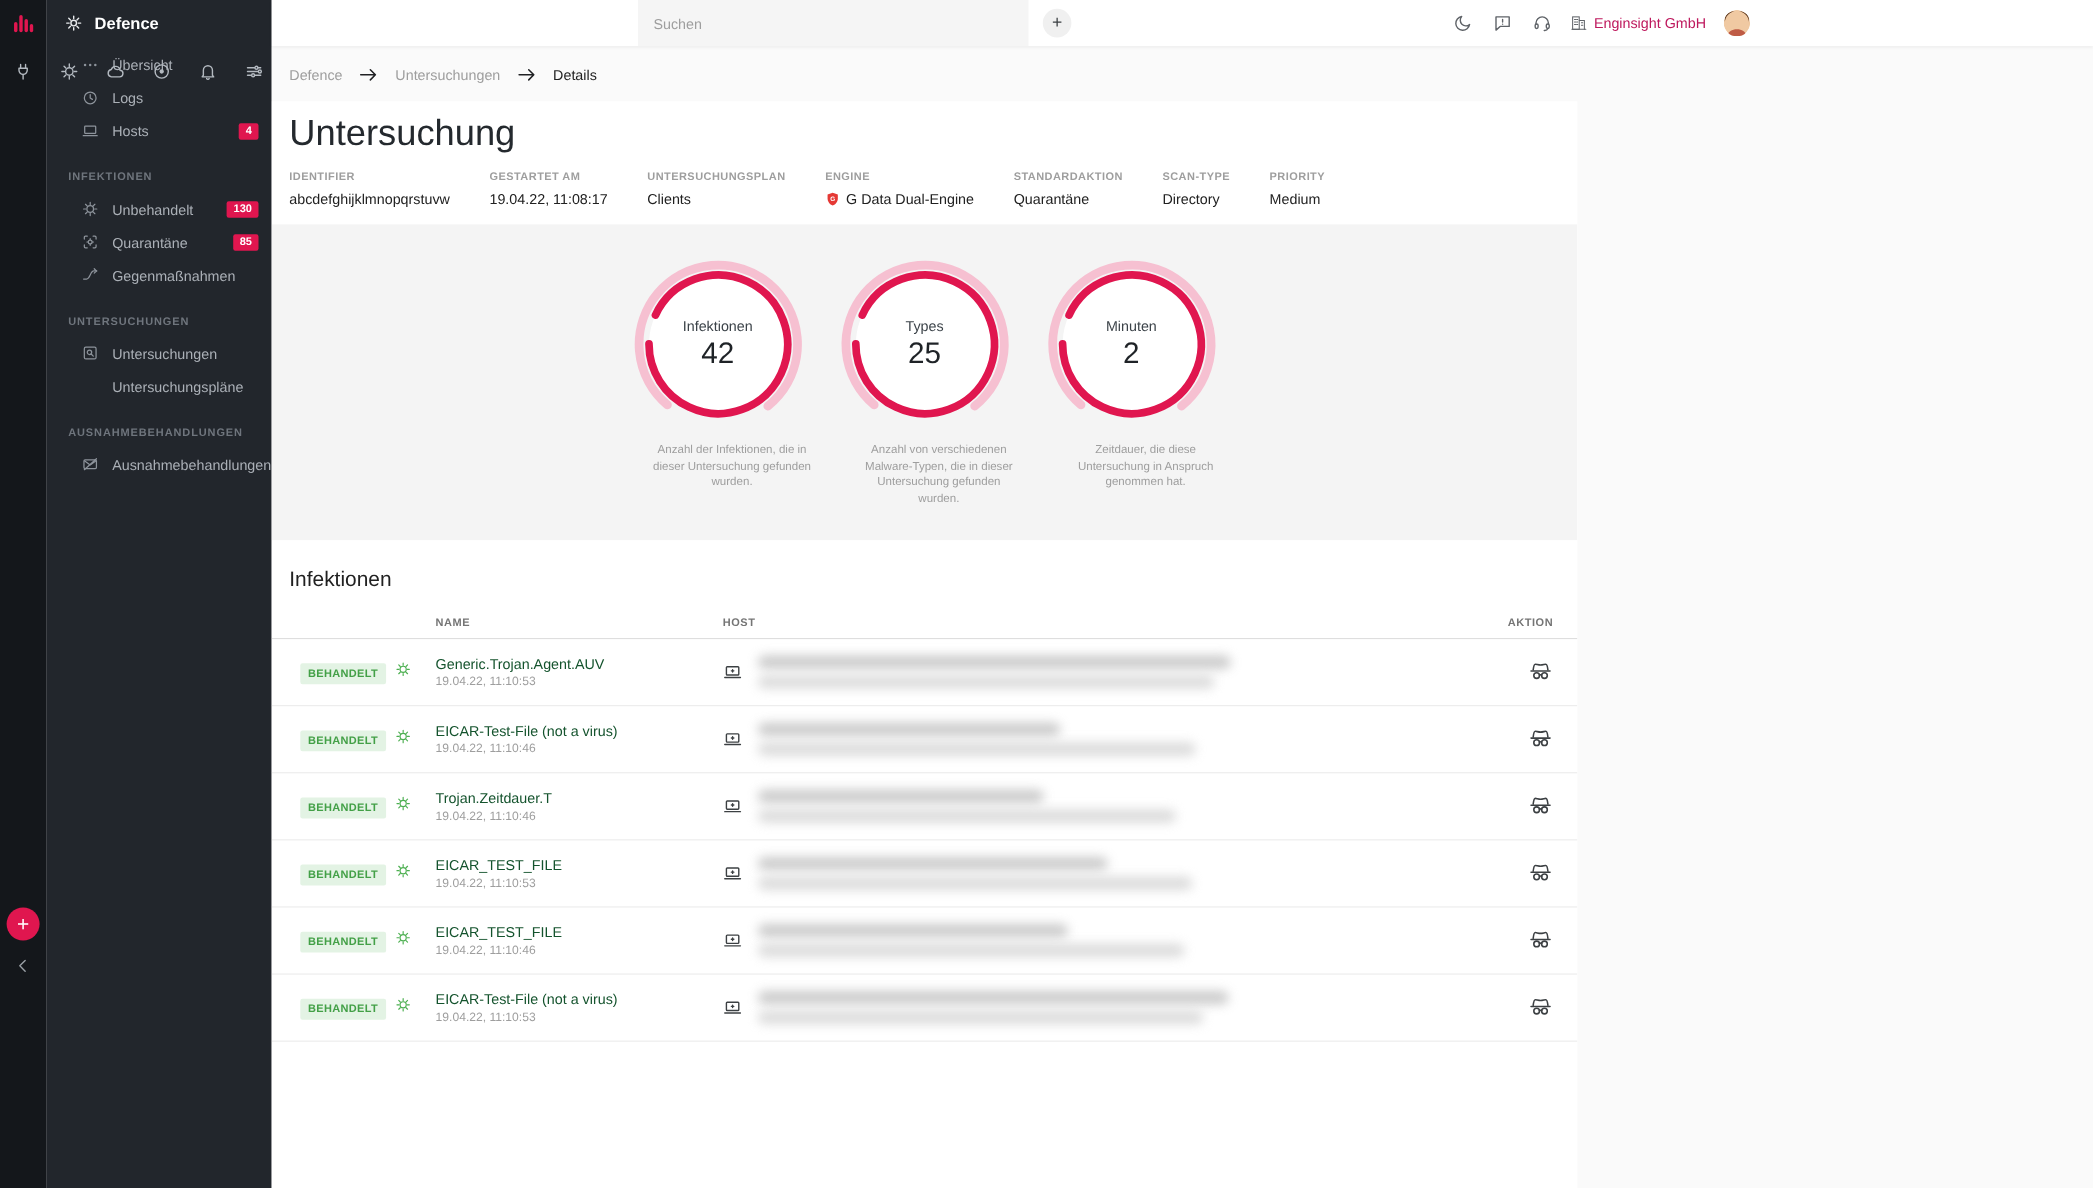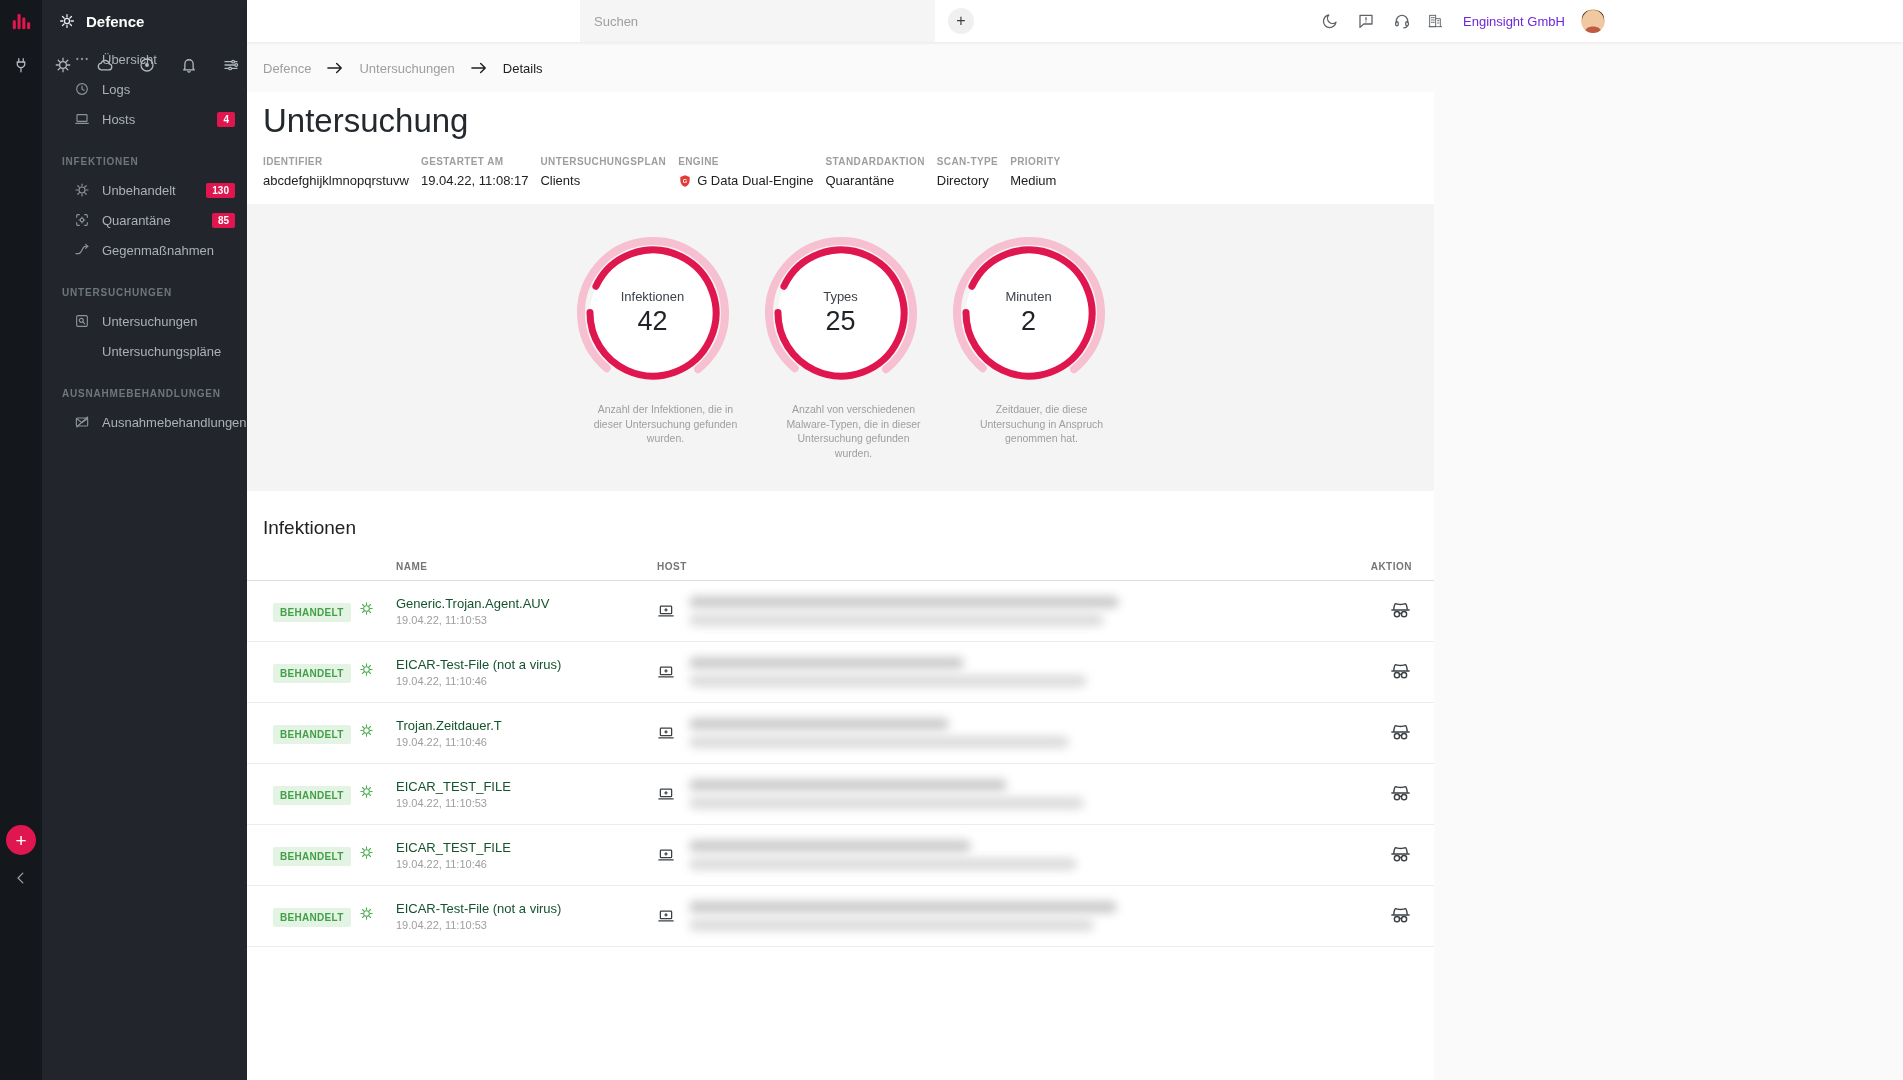--- a/index.html
+++ b/index.html
@@ -41,33 +41,33 @@
   .side-section{font-size:10px;letter-spacing:.8px;color:#6f757d;font-weight:bold;padding:22px 20px 8px;}
 
   
   .main{flex:1;display:flex;flex-direction:column;min-width:0;position:relative;}
   .topbar{height:42px;background:#fff;position:relative;flex-shrink:0;box-shadow:0 1px 3px rgba(0,0,0,.08);z-index:3;}
   .search{position:absolute;left:333px;top:0;width:355px;height:42px;background:#f5f5f5;border:none;outline:none;padding:0 14px;font-size:13px;color:#444;font-family:inherit;}
   .search::placeholder{color:#9e9e9e;}
   .add-btn{position:absolute;left:701px;top:8px;width:26px;height:26px;border-radius:50%;background:#f0f0f0;border:none;font-size:16px;color:#3c4043;cursor:pointer;}
   .topbar-right{position:absolute;left:1068px;top:0;height:42px;display:flex;align-items:center;gap:6px;}
   .tb-icon{width:30px;height:30px;padding:6px;background:none;border:none;color:#5f6368;cursor:pointer;}
-  .org{display:flex;align-items:center;gap:20px;font-size:13px;color:#6d28d9;cursor:pointer;margin-left:4px;}
+  .org{display:flex;gap:6px;font-size:13px;color:#be185d;cursor:pointer;margin-left:4px;}
   .org .icon{color:#5f6368;}
   .avatar{width:24px;height:24px;border-radius:50%;overflow:hidden;margin-left:10px;cursor:pointer;}
 
   .page{flex:1;background:#fafafa;overflow:hidden;display:flex;flex-direction:column;}
   .breadcrumb{display:flex;align-items:center;gap:14px;padding:16px 16px 14px;font-size:13px;flex-shrink:0;}
   .bc-item{color:#9e9e9e;text-decoration:none;cursor:pointer;}
   .bc-item.active{color:#212121;}
   .bc-arrow{width:20px;height:20px;color:#202124;}
 
   .card{background:#fff;width:1187px;flex:1;overflow:hidden;}
   .page-title{font-size:33px;font-weight:400;color:#24292e;padding:10px 16px 16px;}
-  .meta-row{display:flex;gap:12px;padding:0 16px;align-items:flex-start;}
+  .meta-row{display:flex;gap:36px;padding:0 16px;align-items:flex-start;}
   .meta-label{font-size:10px;color:#9e9e9e;font-weight:bold;letter-spacing:.4px;white-space:nowrap;}
   .meta-value{font-size:13px;color:#212121;margin-top:6px;display:flex;align-items:center;gap:5px;white-space:nowrap;}
   .meta-ic{width:14px;height:14px;}
 
   .stats-panel{margin-top:16px;background:#f4f4f4;padding:30px 0 30px;display:flex;justify-content:center;gap:16px;}
   .stat{width:172px;display:flex;flex-direction:column;align-items:center;}
   .gauge{position:relative;width:158px;height:158px;}
   .gauge-center{position:absolute;inset:0;display:flex;flex-direction:column;align-items:center;justify-content:center;}
   .gauge-label{font-size:13px;color:#3c4349;}
   .gauge-value{font-size:27px;color:#1f2327;margin-top:2px;}

